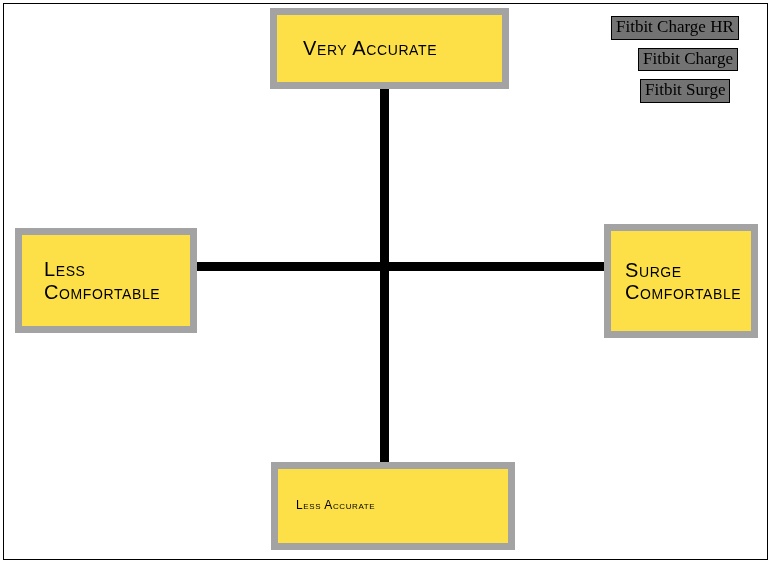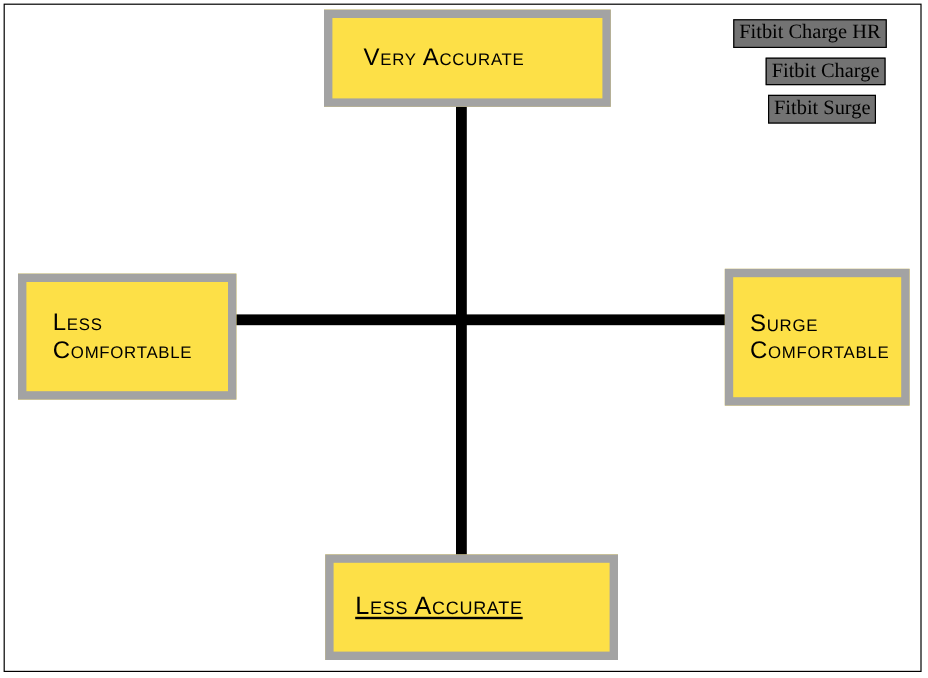--- a/index.html
+++ b/index.html
@@ -89,22 +89,21 @@
     letter-spacing: 0.6px;
     white-space: pre-line;
     padding-left: 22px;
   }
   .qbox-top .qlabel { padding-left: 26px; }
   .qbox-bottom .qlabel { padding-left: 18px; }
   .qbox-right .qlabel { padding-left: 14px; }
 
   
   .lower-initial {
-    font-size: 21px;
-    text-decoration: underline;
+    font-size: 12px;
   }
 
   
   .legend {
     position: absolute;
     left: 600px;
     top: 16px;
     width: 165px;
   }
   .legend-item {

